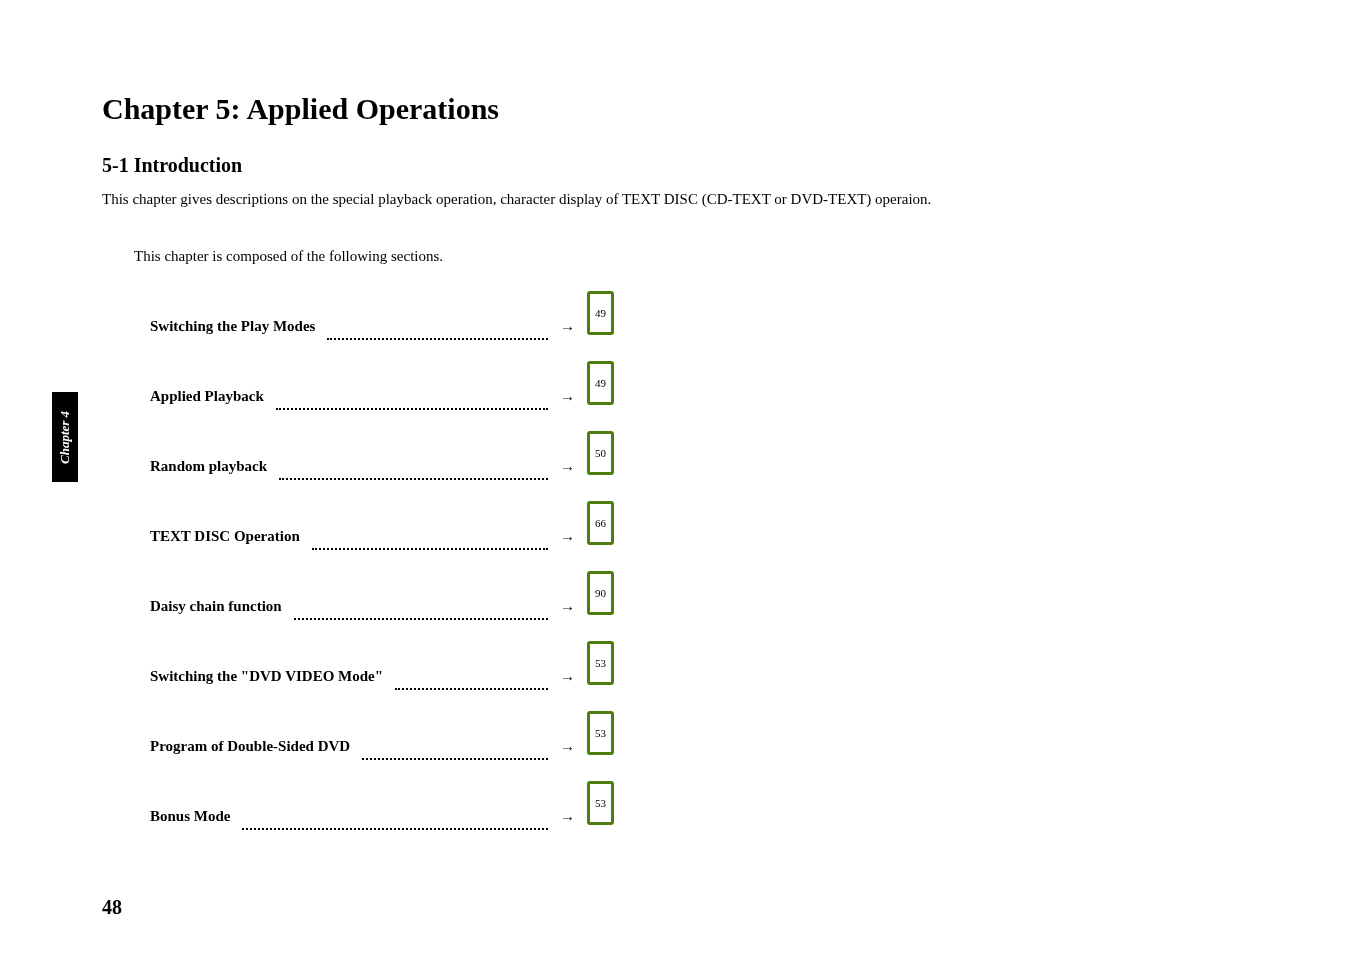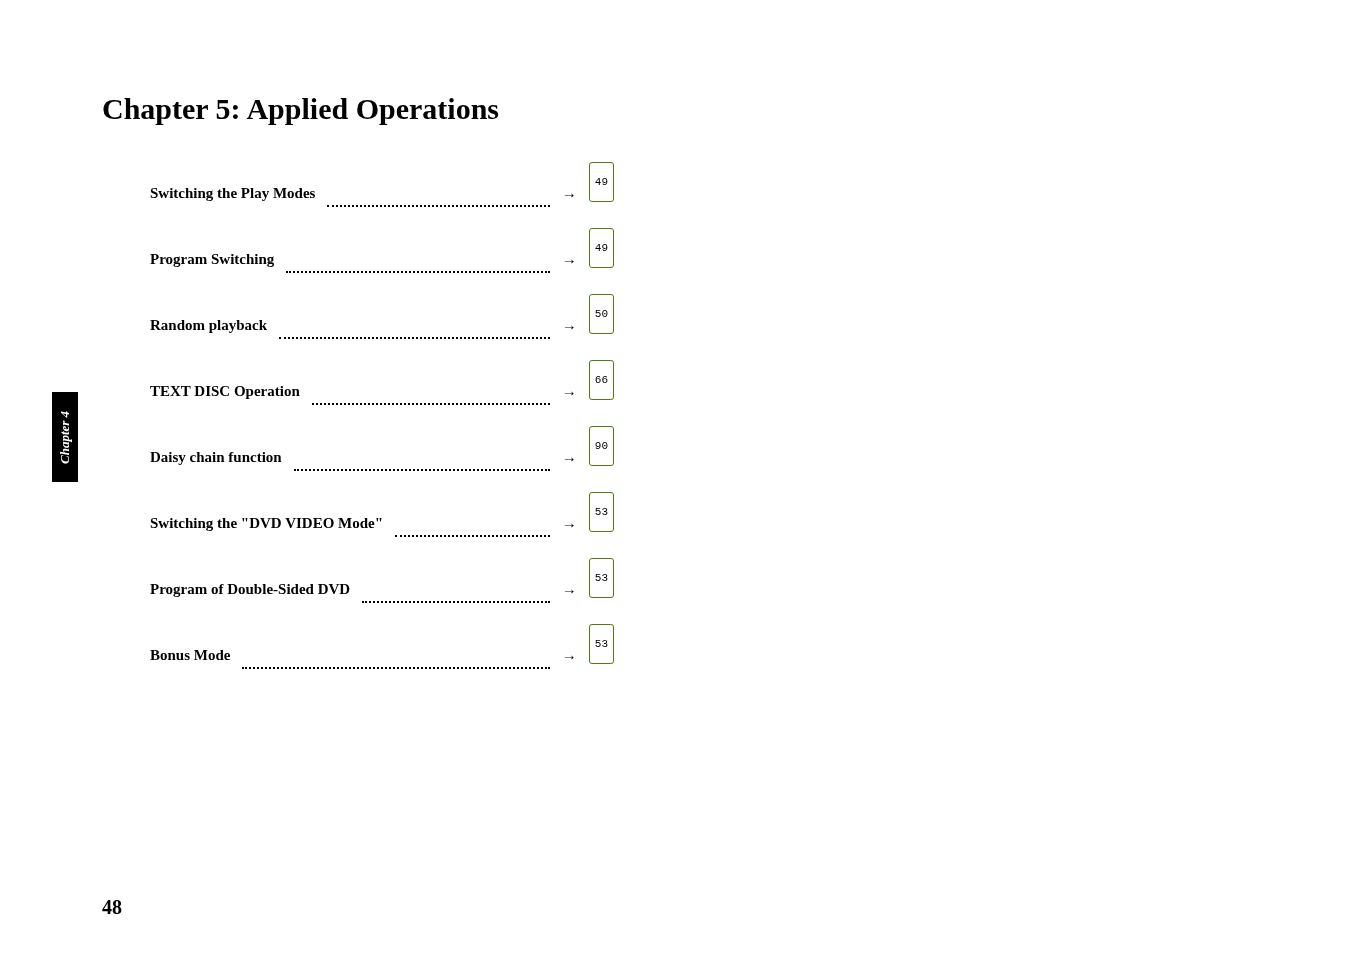--- a/index.html
+++ b/index.html
@@ -61,28 +61,28 @@
       margin: 0 4px 3px 4px;
       height: 0;
     }
     .toc-arrow {
       font-size: 15px;
       font-weight: bold;
       margin-right: 4px;
     }
     .toc-page {
       display: inline-block;
-      border: 1px solid #4d7c0f;
+      border: 3px solid #4d7c0f;
       border-radius: 3px;
       font-size: 11px;
       padding: 12px 5px;
       line-height: 14px;
       min-width: 20px;
       text-align: center;
-      font-family: Liberation Mono, monospace;
+      font-family: Liberation Serif, serif;
     }
     .side-tab {
       position: absolute;
       left: 20px;
       top: 360px;
       width: 26px;
       height: 90px;
       background: #000;
       color: #fff;
       font-family: "Times New Roman", serif;
@@ -101,30 +101,33 @@
       bottom: 51px;
       font-size: 20px;
       font-weight: bold;
     }
   </style>
 </head>
 <body>
 
 <div class="page">
   <h1 class="chapter-title">Chapter 5: Applied Operations</h1>
+  <h2 class="section-title">5-1  Introduction</h2>
+  <p class="intro-text">This chapter gives descriptions on the special playback operation, character display of TEXT DISC (CD-TEXT or DVD-TEXT) operaion.</p>
+  <p class="composed-text">This chapter is composed of the following sections.</p>
 
   <div class="toc">
     <div class="toc-item">
       <span class="toc-label">Switching the Play Modes</span>
       <span class="toc-dots"></span>
       <span class="toc-arrow">→</span>
       <span class="toc-page">49</span>
     </div>
     <div class="toc-item">
-      <span class="toc-label">Program Switching</span>
+      <span class="toc-label">Applied Playback</span>
       <span class="toc-dots"></span>
       <span class="toc-arrow">→</span>
       <span class="toc-page">49</span>
     </div>
     <div class="toc-item">
       <span class="toc-label">Random playback</span>
       <span class="toc-dots"></span>
       <span class="toc-arrow">→</span>
       <span class="toc-page">50</span>
     </div>

